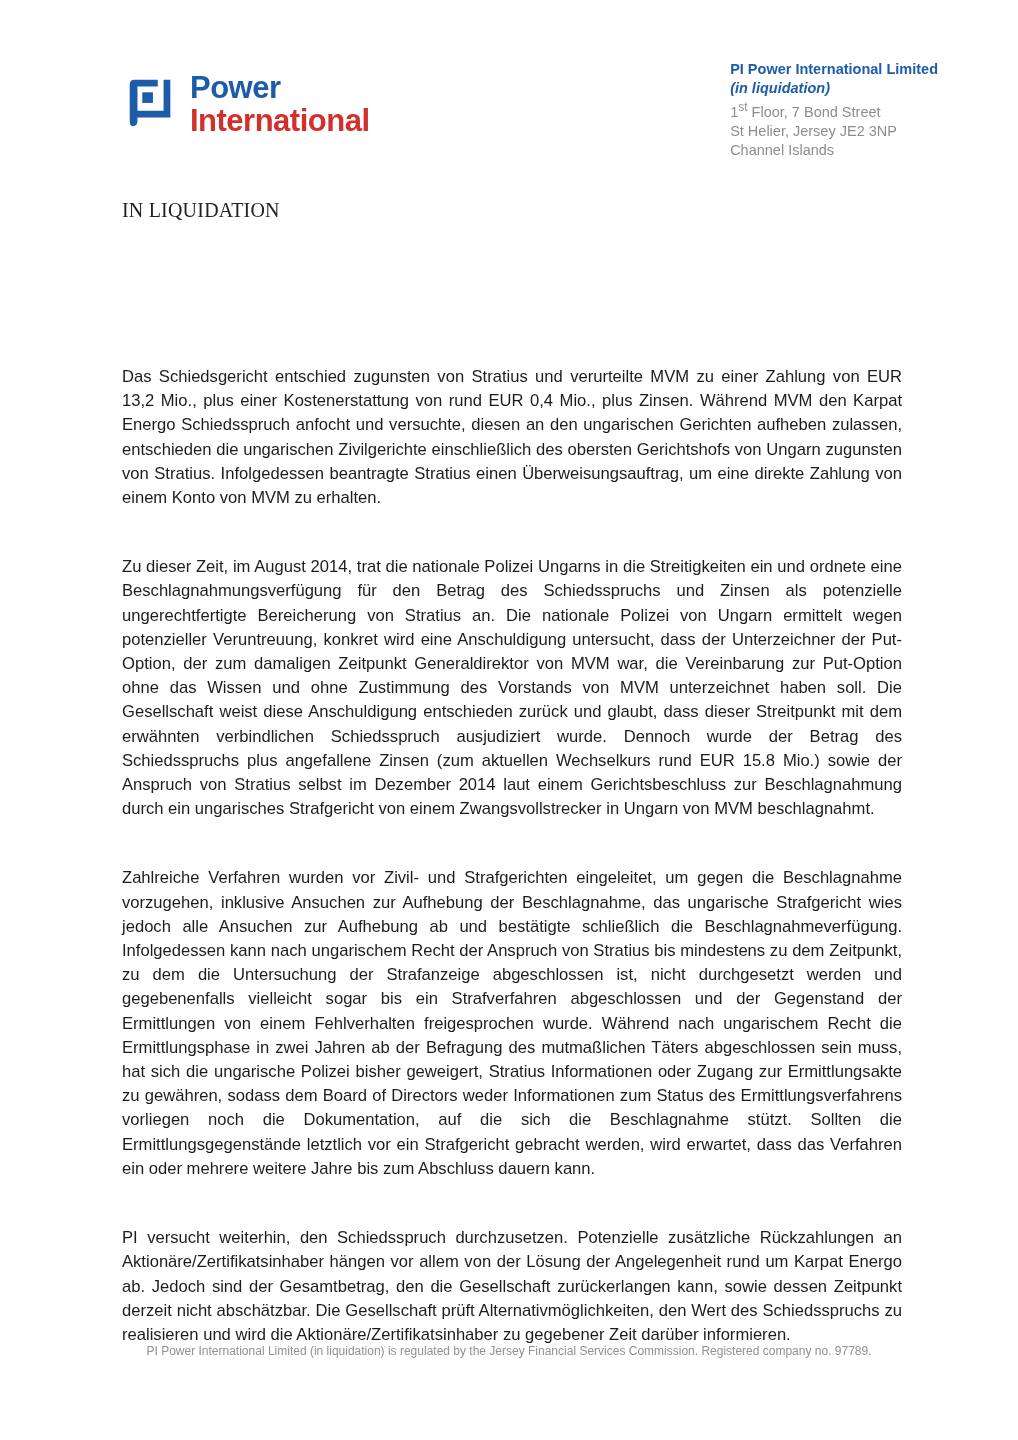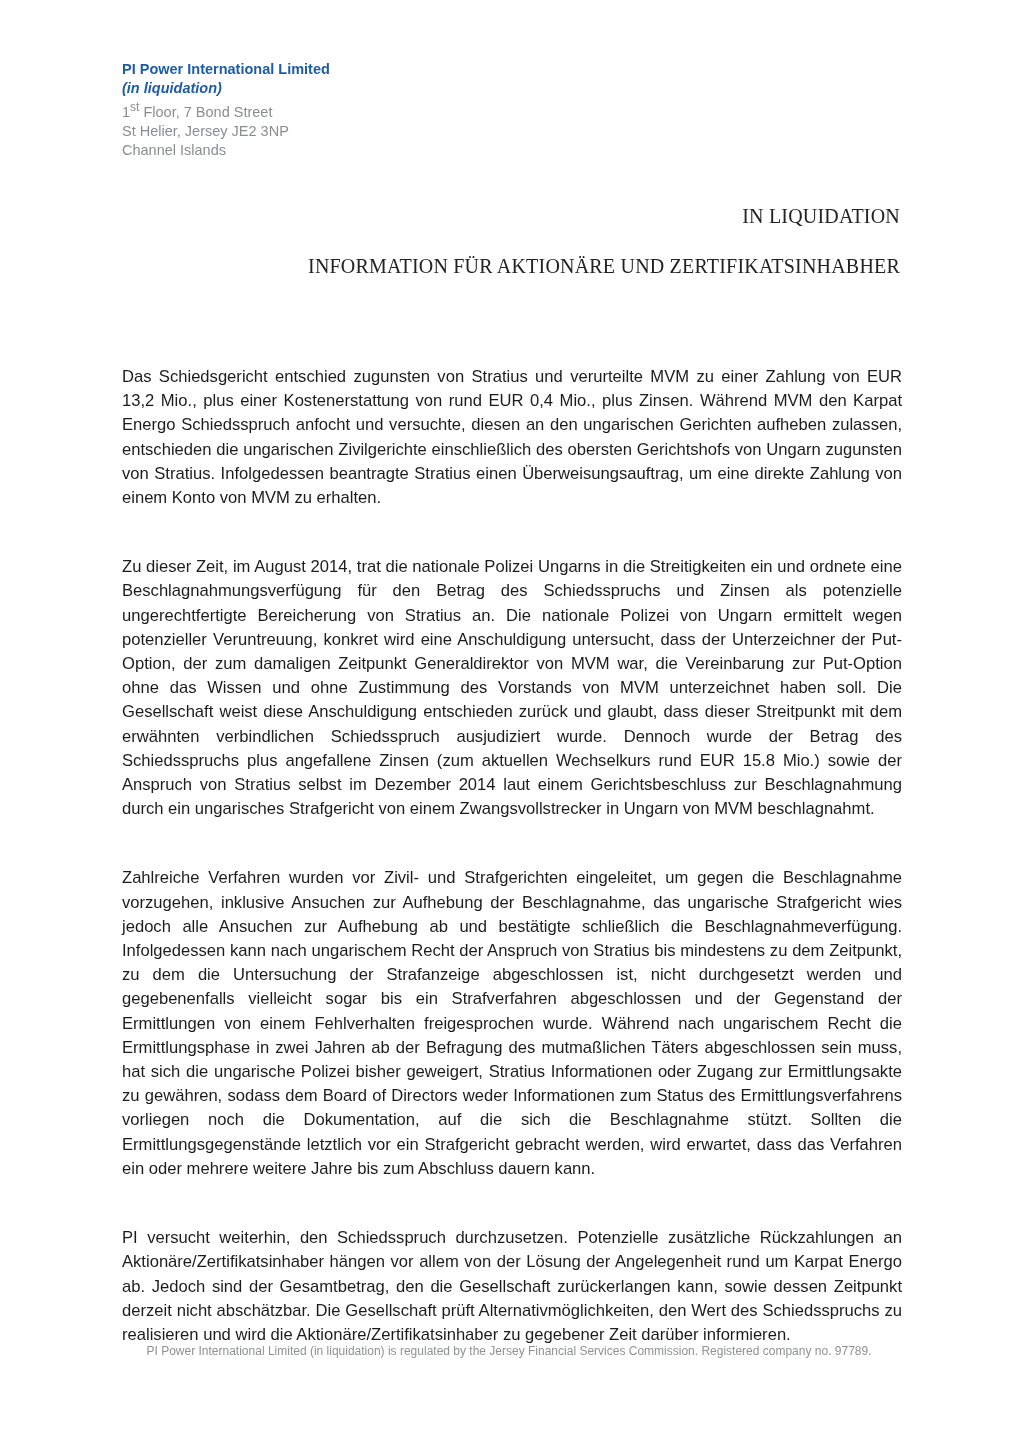--- a/index.html
+++ b/index.html
@@ -29,26 +29,25 @@
   .logo-text .l1 { color: #1d5ca9; display: block; }
   .logo-text .l2 { color: #d2302c; display: block; }
   .addr { text-align: left; font-size: 14.5px; line-height: 19px; padding-top: 2px; min-width: 200px; }
   .addr .company { color: #1d5ca9; font-weight: bold; }
   .addr .status { color: #1d5ca9; font-weight: bold; font-style: italic; }
   .addr .gray { color: #8a8d90; }
   .addr sup { font-size: 12px; vertical-align: super; }
   
   .headings {
     position: absolute;
-    top: 205px;
+    top: 199px;
     left: 122px;
     right: 118px;
     font-family: "Liberation Serif", serif;
     color: #222222;
-    text-align: right;
   }
   .headings h1, .headings h2 {
     font-size: 20px;
     font-weight: normal;
     letter-spacing: 0.2px;
   }
   .headings h1 { margin-bottom: 27px; }
   
   .body-text {
     position: absolute;
@@ -71,32 +70,41 @@
     font-size: 12px;
     color: #8f9194;
   }
 </style>
 </head>
 <body>
 
 <div class="page">
 
   <div class="header">
+    <div class="logo">
+      <svg class="logo-icon" viewBox="0 0 60 60" xmlns="http://www.w3.org/2000/svg" aria-hidden="true">
+        <path fill="#1d5ca9" d="M13,8 L37,8 L37,15 L16,15 L16,40 L43,40 L43,8 L50,8 L50,47 L16,47 L16,51 Q16,56 11,56 Q8,56 8,51 L8,13 Q8,8 13,8 Z"></path>
+        <rect fill="#1d5ca9" x="21" y="21" width="11" height="11"></rect>
+      </svg>
+      <div class="logo-text">
+        <span class="l1">Power</span>
+        <span class="l2">International</span>
+      </div>
+    </div>
     <div class="addr">
       <div class="company">PI Power International Limited</div>
       <div class="status">(in liquidation)</div>
       <div class="gray"><span>1</span><sup>st</sup><span> Floor, 7 Bond Street</span></div>
       <div class="gray">St Helier, Jersey JE2 3NP</div>
       <div class="gray">Channel Islands</div>
     </div>
   </div>
 
   <div class="headings">
     <h1>IN LIQUIDATION</h1>
-    <h2>INFORMATION FÜR AKTIONÄRE UND ZERTIFIKATSINHABHER</h2>
   </div>
 
   <div class="body-text">
     <p>Das Schiedsgericht entschied zugunsten von Stratius und verurteilte MVM zu einer Zahlung von EUR 13,2 Mio., plus einer Kostenerstattung von rund EUR 0,4 Mio., plus Zinsen. Während MVM den Karpat Energo Schiedsspruch anfocht und versuchte, diesen an den ungarischen Gerichten aufheben zulassen, entschieden die ungarischen Zivilgerichte einschließlich des obersten Gerichtshofs von Ungarn zugunsten von Stratius. Infolgedessen beantragte Stratius einen Überweisungsauftrag, um eine direkte Zahlung von einem Konto von MVM zu erhalten.</p>
     <p>Zu dieser Zeit, im August 2014, trat die nationale Polizei Ungarns in die Streitigkeiten ein und ordnete eine Beschlagnahmungsverfügung für den Betrag des Schiedsspruchs und Zinsen als potenzielle ungerechtfertigte Bereicherung von Stratius an. Die nationale Polizei von Ungarn ermittelt wegen potenzieller Veruntreuung, konkret wird eine Anschuldigung untersucht, dass der Unterzeichner der Put-Option, der zum damaligen Zeitpunkt Generaldirektor von MVM war, die Vereinbarung zur Put-Option ohne das Wissen und ohne Zustimmung des Vorstands von MVM unterzeichnet haben soll. Die Gesellschaft weist diese Anschuldigung entschieden zurück und glaubt, dass dieser Streitpunkt mit dem erwähnten verbindlichen Schiedsspruch ausjudiziert wurde. Dennoch wurde der Betrag des Schiedsspruchs plus angefallene Zinsen (zum aktuellen Wechselkurs rund EUR 15.8 Mio.) sowie der Anspruch von Stratius selbst im Dezember 2014 laut einem Gerichtsbeschluss zur Beschlagnahmung durch ein ungarisches Strafgericht von einem Zwangsvollstrecker in Ungarn von MVM beschlagnahmt.</p>
     <p>Zahlreiche Verfahren wurden vor Zivil- und Strafgerichten eingeleitet, um gegen die Beschlagnahme vorzugehen, inklusive Ansuchen zur Aufhebung der Beschlagnahme, das ungarische Strafgericht wies jedoch alle Ansuchen zur Aufhebung ab und bestätigte schließlich die Beschlagnahmeverfügung. Infolgedessen kann nach ungarischem Recht der Anspruch von Stratius bis mindestens zu dem Zeitpunkt, zu dem die Untersuchung der Strafanzeige abgeschlossen ist, nicht durchgesetzt werden und gegebenenfalls vielleicht sogar bis ein Strafverfahren abgeschlossen und der Gegenstand der Ermittlungen von einem Fehlverhalten freigesprochen wurde. Während nach ungarischem Recht die Ermittlungsphase in zwei Jahren ab der Befragung des mutmaßlichen Täters abgeschlossen sein muss, hat sich die ungarische Polizei bisher geweigert, Stratius Informationen oder Zugang zur Ermittlungsakte zu gewähren, sodass dem Board of Directors weder Informationen zum Status des Ermittlungsverfahrens vorliegen noch die Dokumentation, auf die sich die Beschlagnahme stützt. Sollten die Ermittlungsgegenstände letztlich vor ein Strafgericht gebracht werden, wird erwartet, dass das Verfahren ein oder mehrere weitere Jahre bis zum Abschluss dauern kann.</p>
     <p>PI versucht weiterhin, den Schiedsspruch durchzusetzen. Potenzielle zusätzliche Rückzahlungen an Aktionäre/Zertifikatsinhaber hängen vor allem von der Lösung der Angelegenheit rund um Karpat Energo ab. Jedoch sind der Gesamtbetrag, den die Gesellschaft zurückerlangen kann, sowie dessen Zeitpunkt derzeit nicht abschätzbar. Die Gesellschaft prüft Alternativmöglichkeiten, den Wert des Schiedsspruchs zu realisieren und wird die Aktionäre/Zertifikatsinhaber zu gegebener Zeit darüber informieren.</p>
   </div>
 
   <div class="footer">PI Power International Limited (in liquidation) is regulated by the Jersey Financial Services Commission. Registered company no. 97789.</div>

